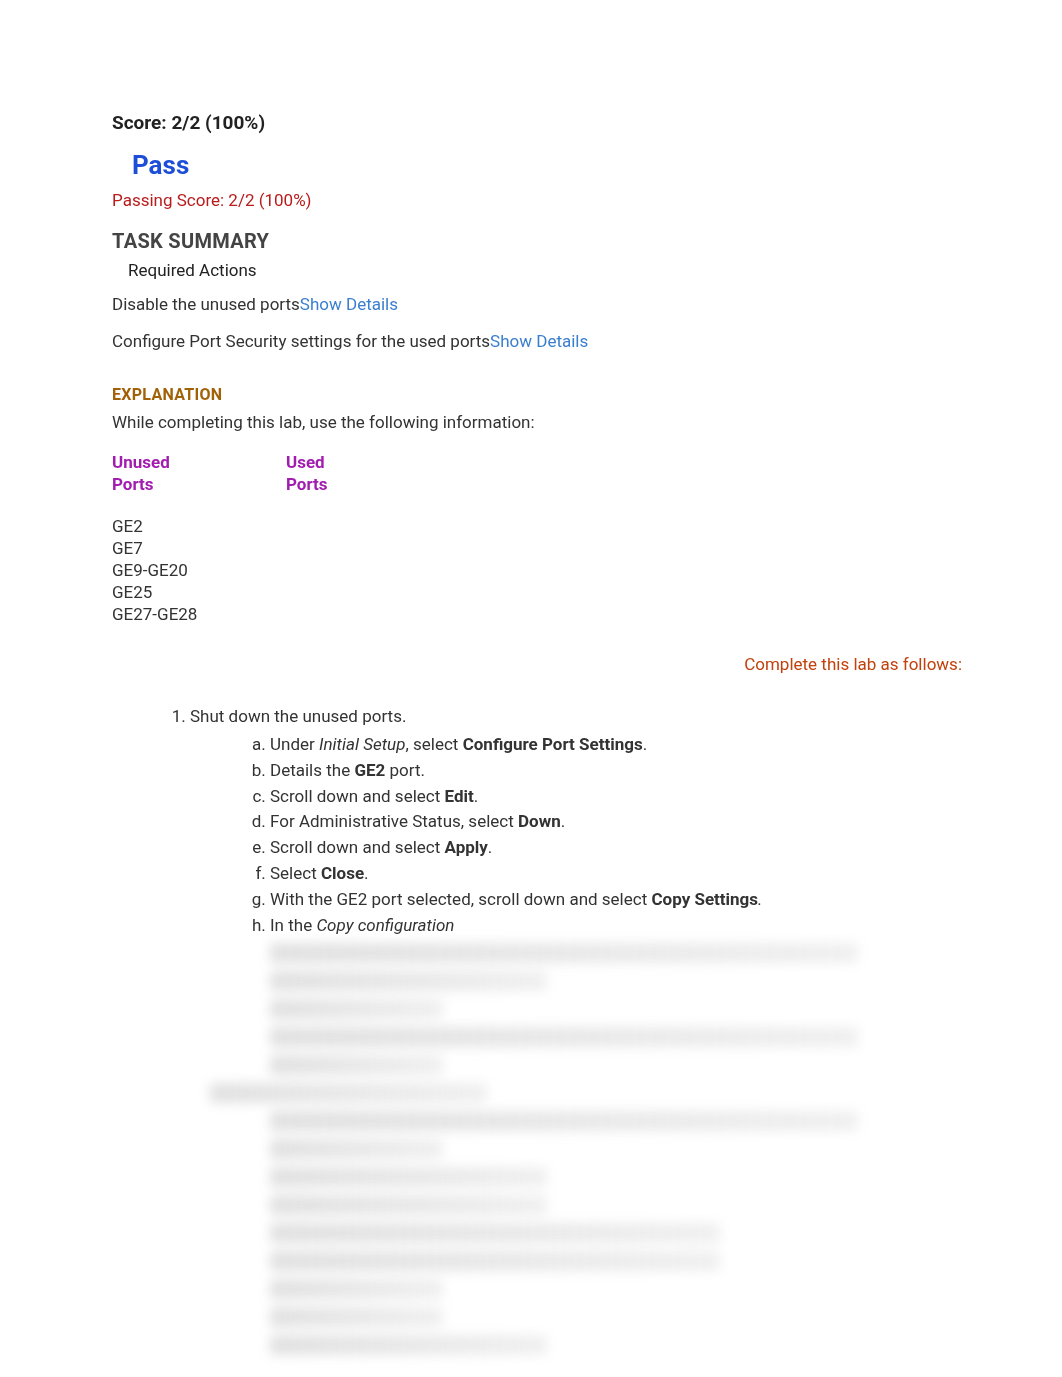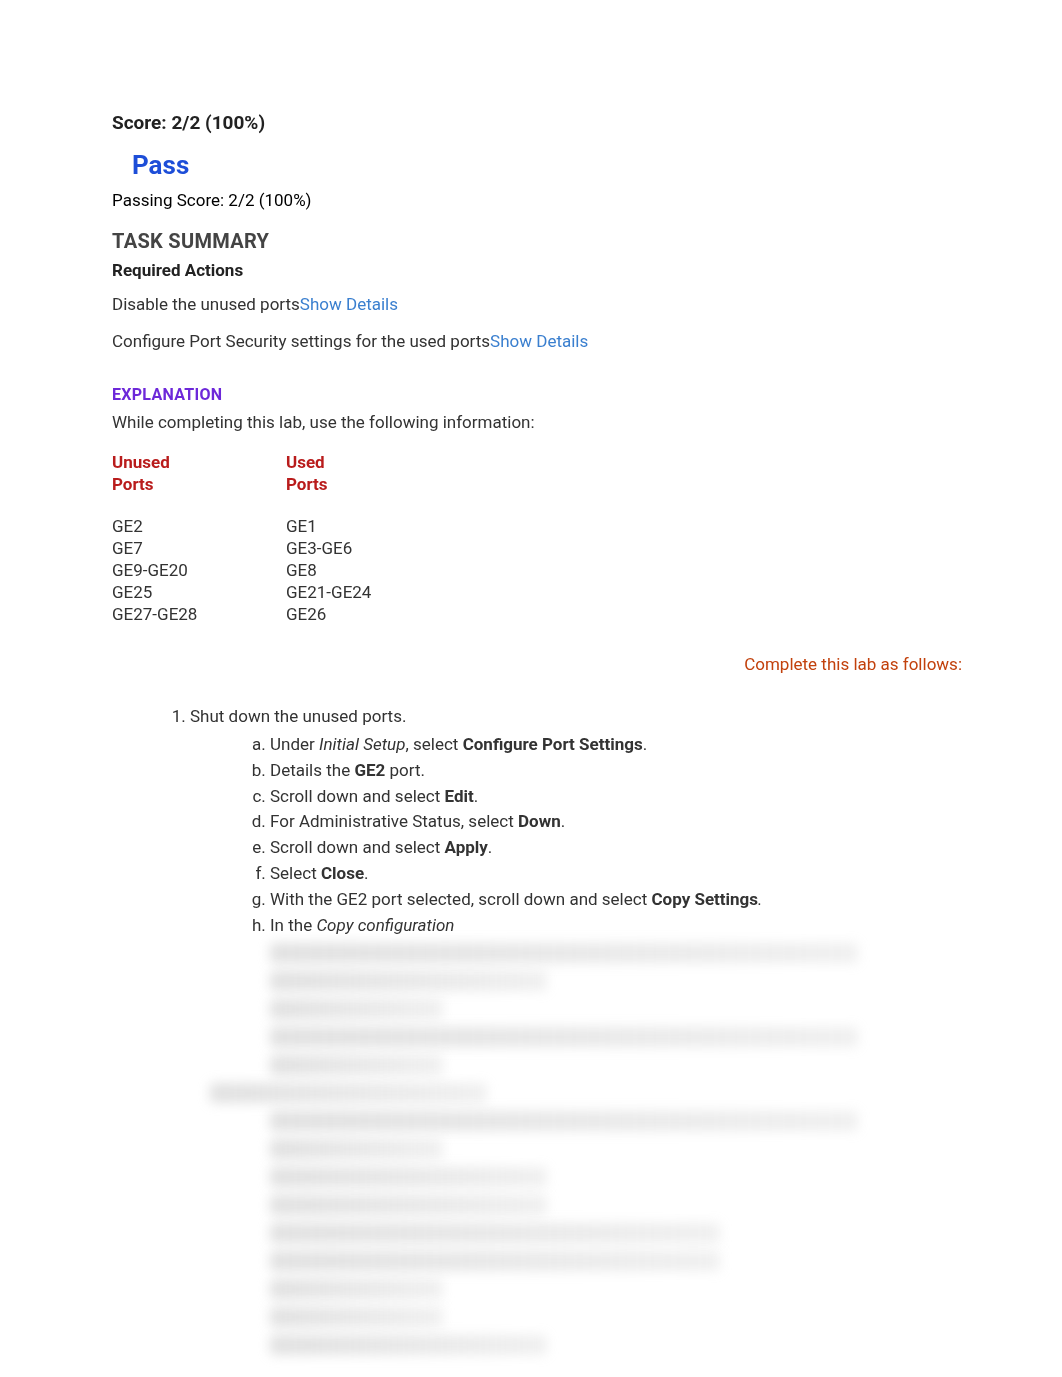--- a/index.html
+++ b/index.html
@@ -23,69 +23,70 @@
       margin-bottom: 10px;
     }
     .pass-line {
       color: #1d4ed8;
       font-weight: 700;
       font-size: 26px;
       margin-left: 20px;
       margin-bottom: 6px;
     }
     .passing-score {
-      color: #000000;
+      color: #b91c1c;
       font-size: 17px;
       margin-bottom: 14px;
     }
     .section-heading {
       color: #444;
       font-weight: 700;
       font-size: 20px;
       letter-spacing: 0.3px;
       margin-bottom: 4px;
     }
     .sub-heading {
-      font-weight: 700;
+      font-weight: 400;
       font-size: 17px;
       color: #222;
       margin-bottom: 10px;
+      margin-left: 16px;
     }
     .action-row {
       font-size: 17px;
       color: #333;
       margin-bottom: 14px;
     }
     .link {
       color: #3a7fcf;
       cursor: pointer;
       text-align: right;
     }
     .explanation-heading {
-      color: #6d28d9;
+      color: #a16207;
       font-weight: 700;
       font-size: 16px;
       letter-spacing: 0.3px;
       margin-top: 30px;
       margin-bottom: 4px;
     }
     .explanation-intro {
       color: #333;
       margin-bottom: 18px;
     }
     .ports-table {
       display: flex;
       gap: 44px;
       margin: 14px 0 28px 0;
     }
     .ports-col {
       min-width: 130px;
     }
     .ports-header {
-      color: #b91c1c;
+      color: #a21caf;
       font-weight: 700;
       font-size: 17px;
       line-height: 1.25;
       margin-bottom: 20px;
     }
     .ports-items {
       color: #333;
       font-size: 17px;
       line-height: 1.3;
     }
@@ -166,27 +167,20 @@
       <div>GE7</div>
       <div>GE9-GE20</div>
       <div>GE25</div>
       <div>GE27-GE28</div>
     </div>
   </div>
   <div class="ports-col">
     <div class="ports-header">
       <span>Used</span><br>
       <span>Ports</span>
-    </div>
-    <div class="ports-items">
-      <div>GE1</div>
-      <div>GE3-GE6</div>
-      <div>GE8</div>
-      <div>GE21-GE24</div>
-      <div>GE26</div>
     </div>
   </div>
 </div>
 
 <div class="complete-intro">Complete this lab as follows:</div>
 
 <ol class="main-list">
   <li>
     <span>Shut down the unused ports.</span>
     <ol class="sub-list">

